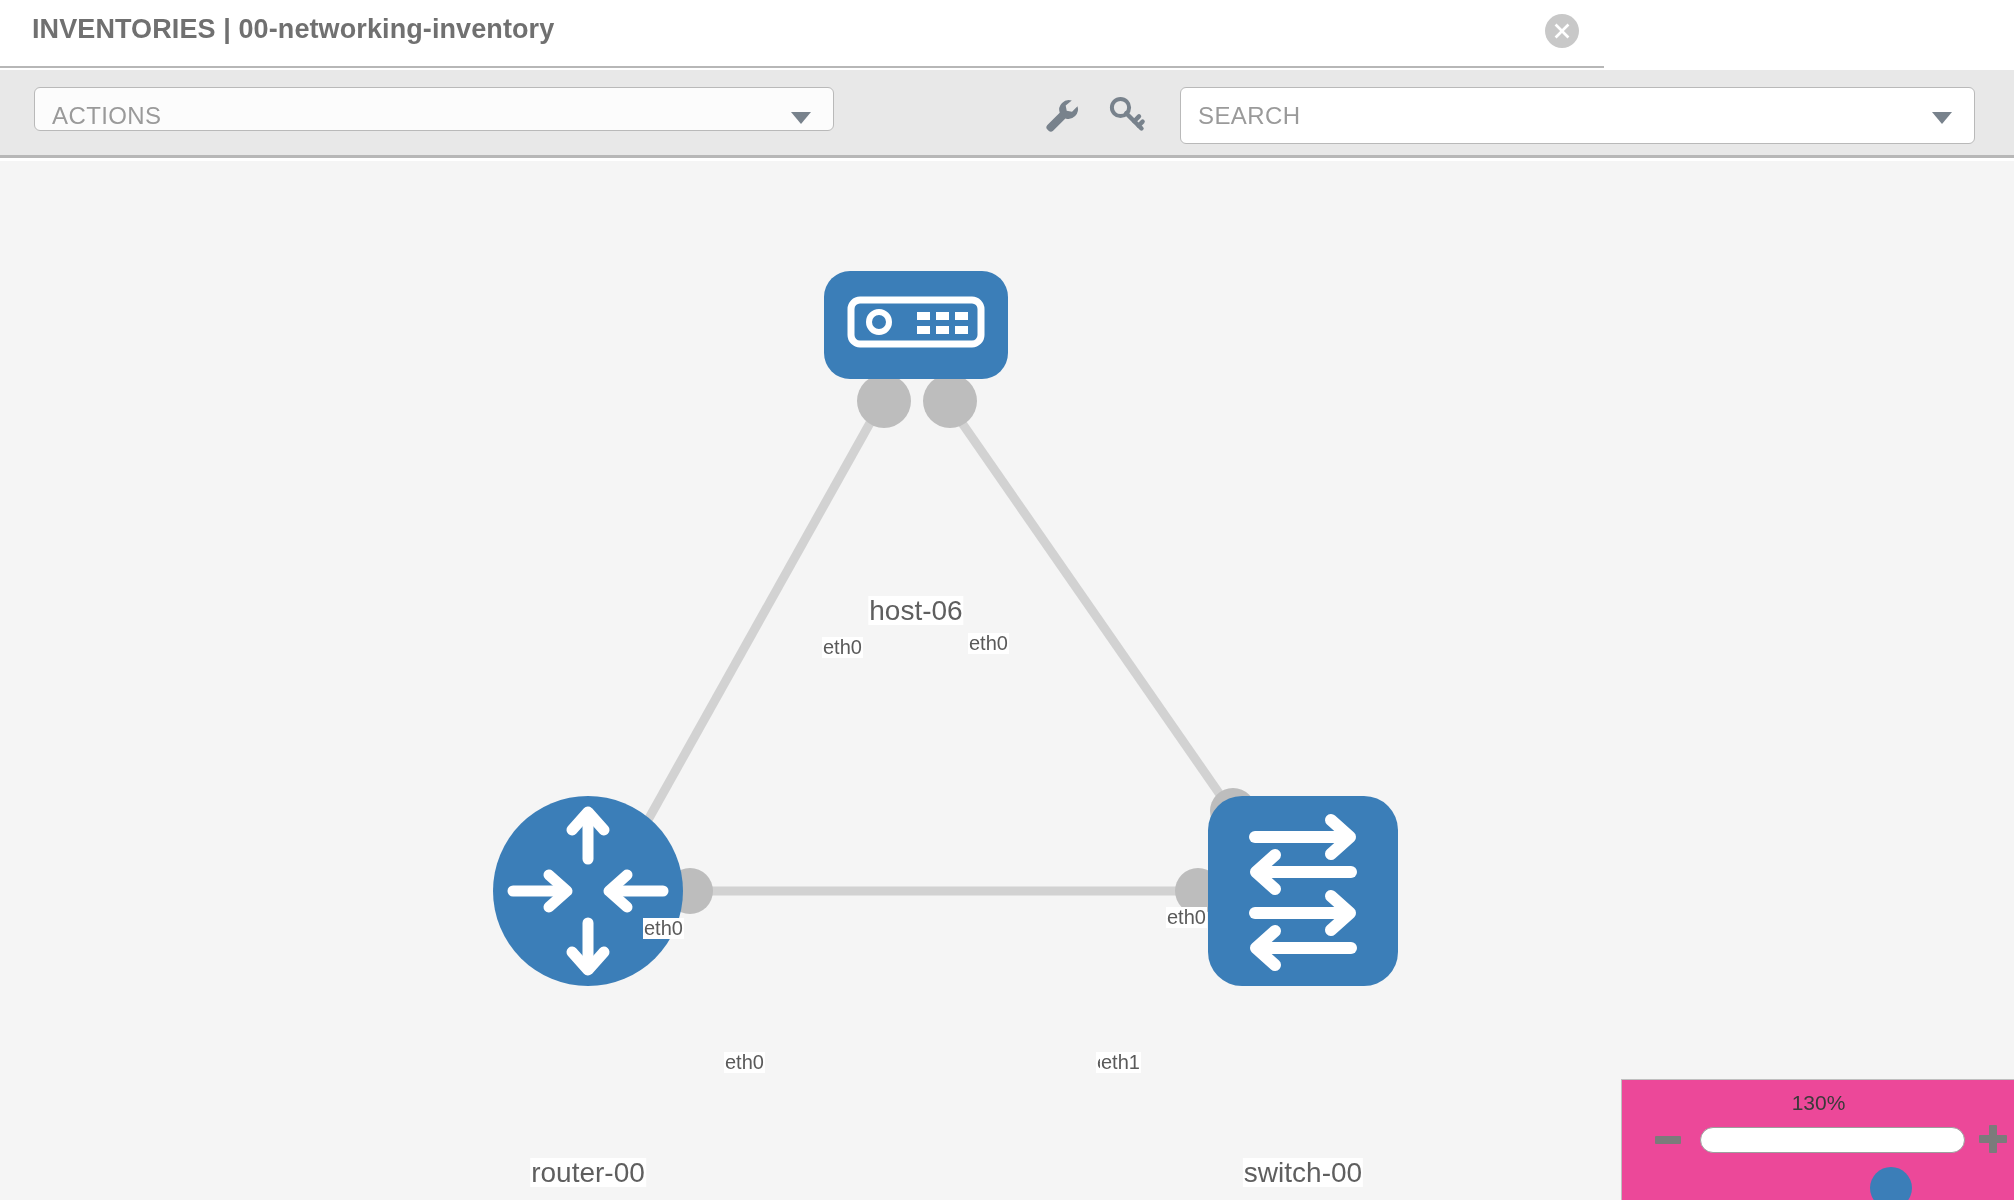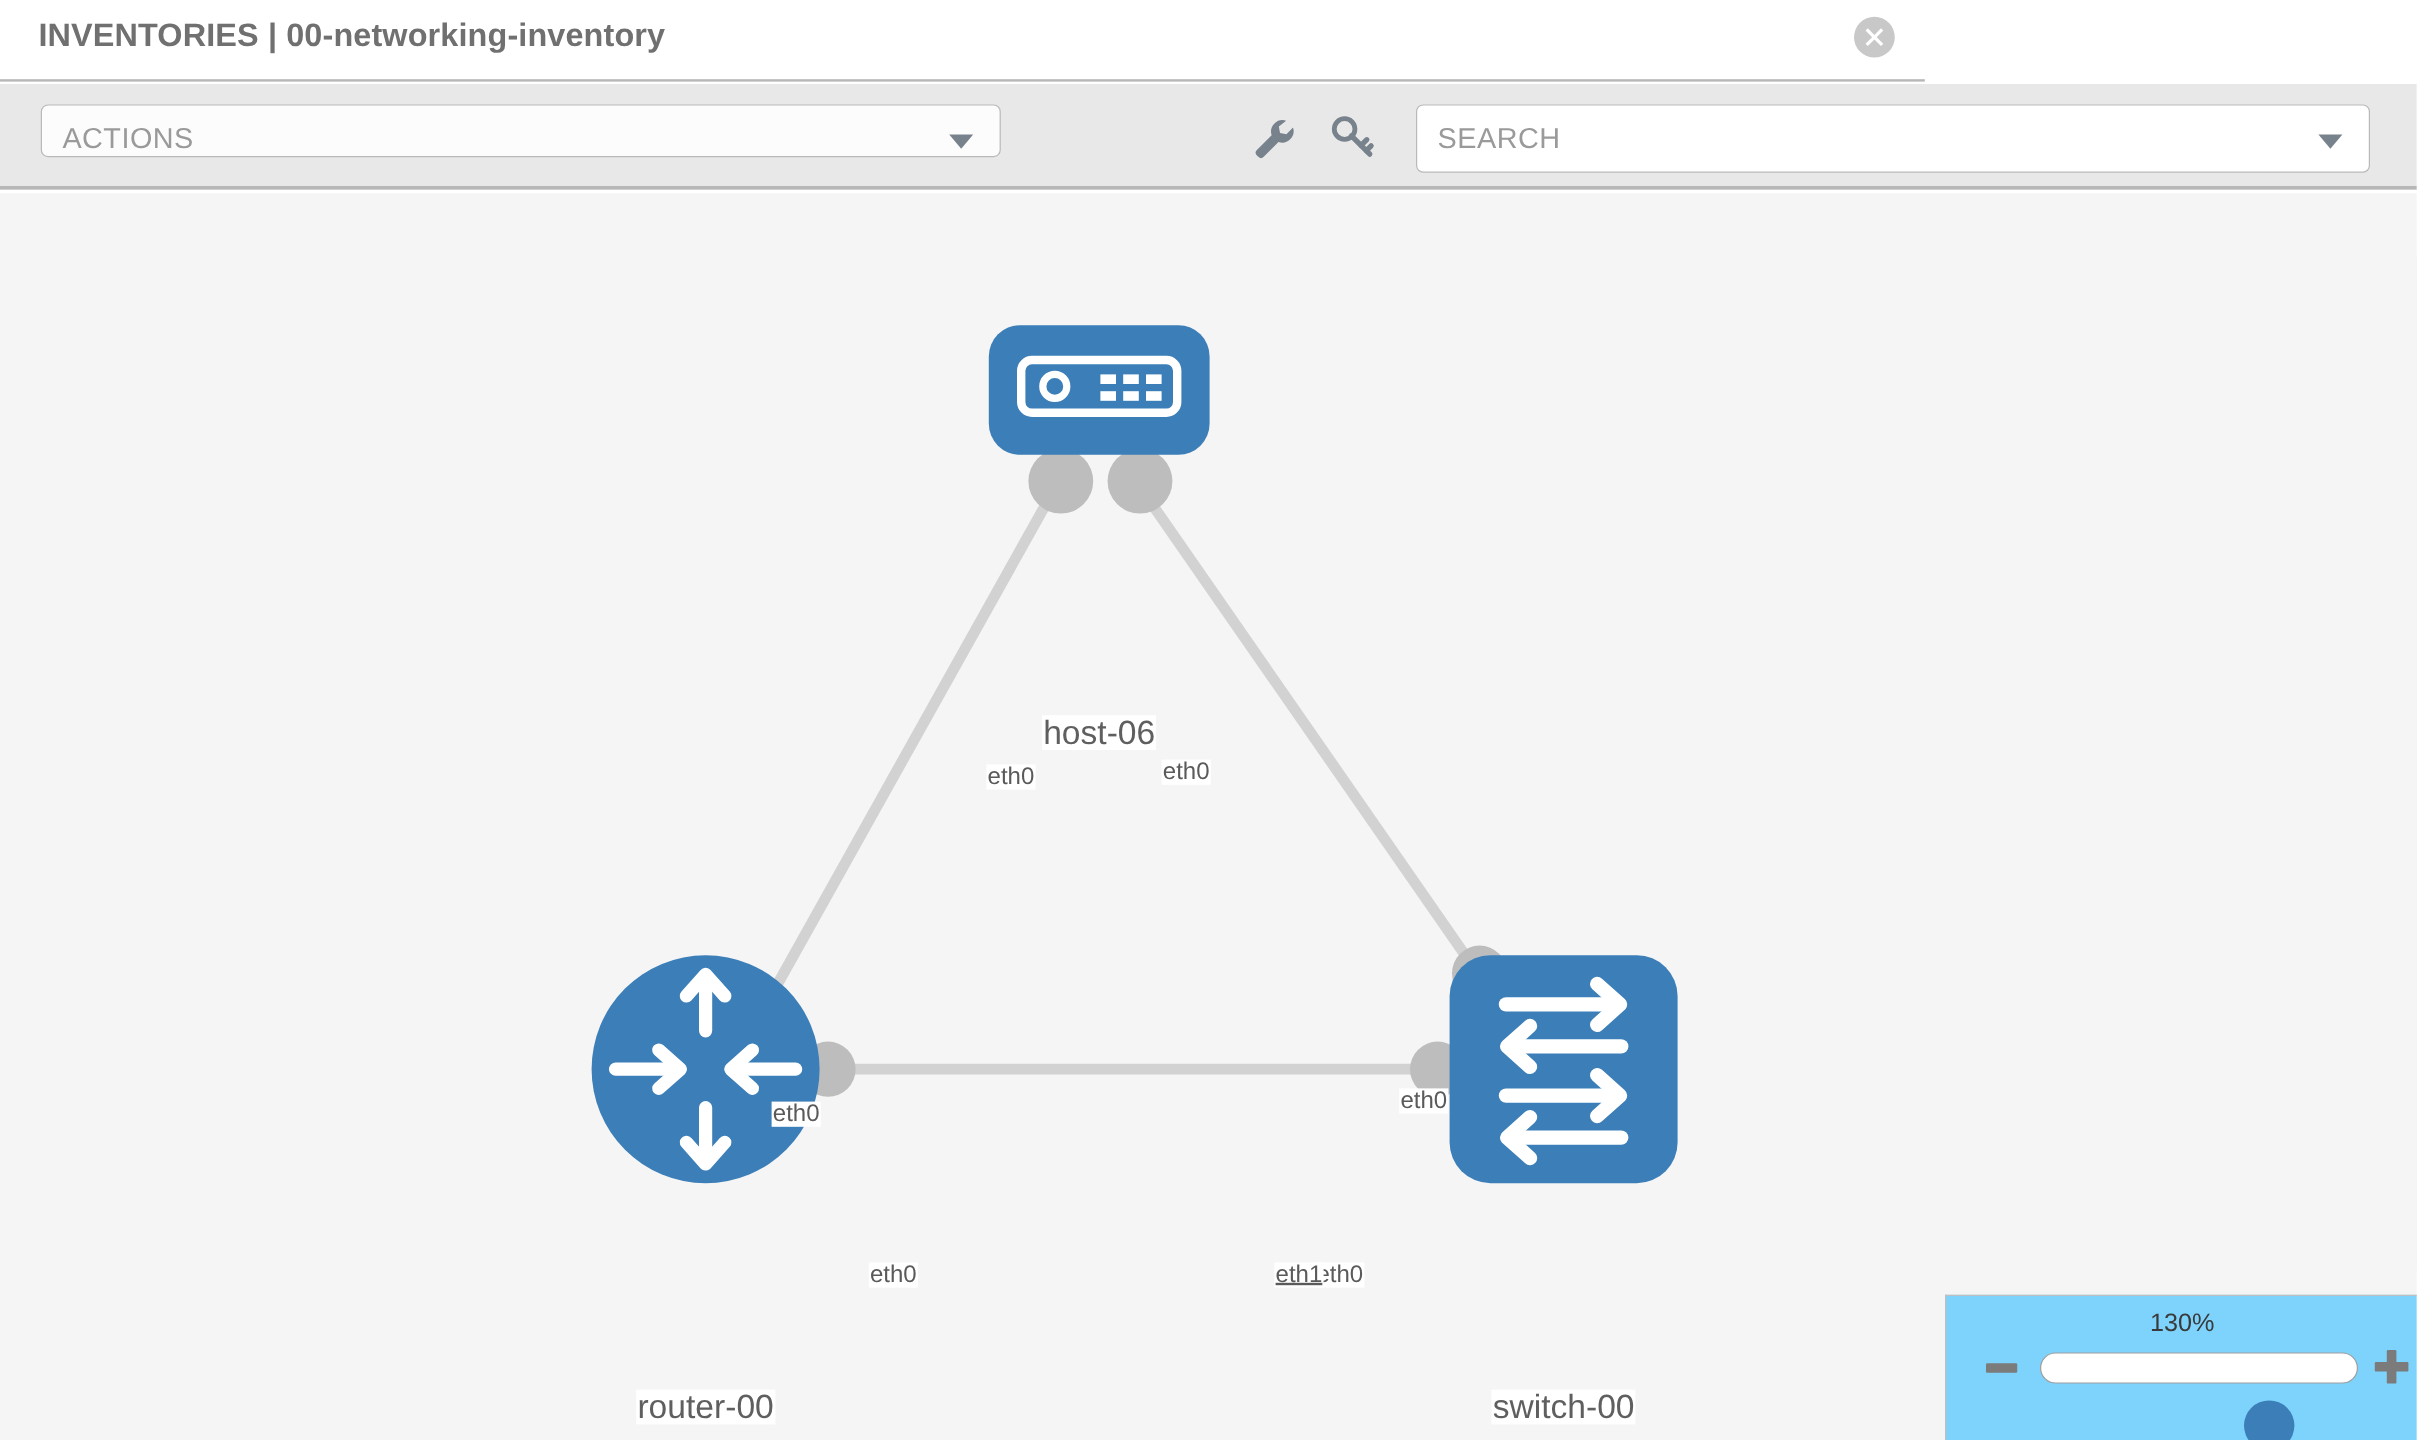--- a/index.html
+++ b/index.html
@@ -133,21 +133,21 @@
     line-height: 1.05;
     padding: 0 1px;
     margin-top: 22px;
   }
 
   
   .zoom-panel {
     position: absolute;
     left: 1621px; top: 1079px;
     width: 393px; height: 121px;
-    background: #7dd3fc;
+    background: #ec4899;
     border-top: 1px solid #bfbfbf;
     border-left: 1px solid #bfbfbf;
   }
   .zoom-value {
     position: absolute;
     top: 11px; left: 0; width: 393px;
     text-align: center;
     font-size: 21px;
     color: #3a3a3a;
   }
@@ -323,21 +323,21 @@
     <div class="iface-label" style="left:968px; top:450px;">eth0</div>
 
     <div class="iface-label" style="left:643px; top:735px;">eth0</div>
 
     <div class="iface-label" style="left:1166px; top:724px;">eth0</div>
 
     <div class="iface-label" style="left:724px; top:869px;">eth0</div>
 
     <div class="iface-label" style="left:1096px; top:869px;">eth0</div>
 
-    <div class="iface-label" style="left:1062px; top:869px;text-decoration:underline;">eth1</div>
+    <div class="iface-label" style="left:1100px; top:869px;">eth1</div>
   </div>
 
   <div class="zoom-panel">
     <div class="zoom-value">130%</div>
     <div class="zoom-minus"></div>
     <div class="zoom-track">
       <div class="zoom-thumb"></div>
     </div>
     <div class="zoom-plus"></div>
   </div>

